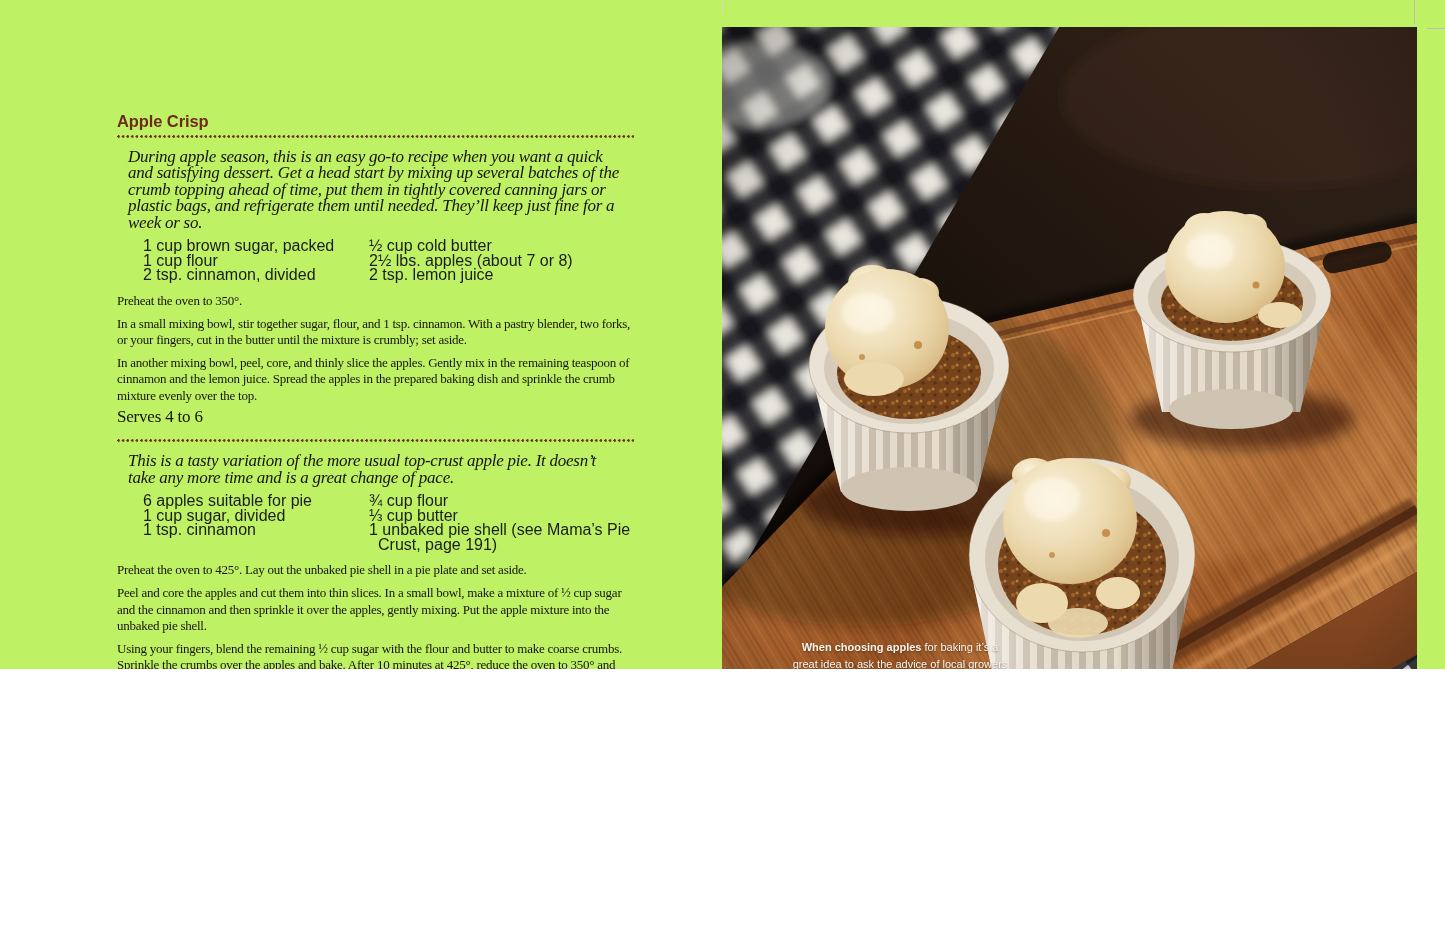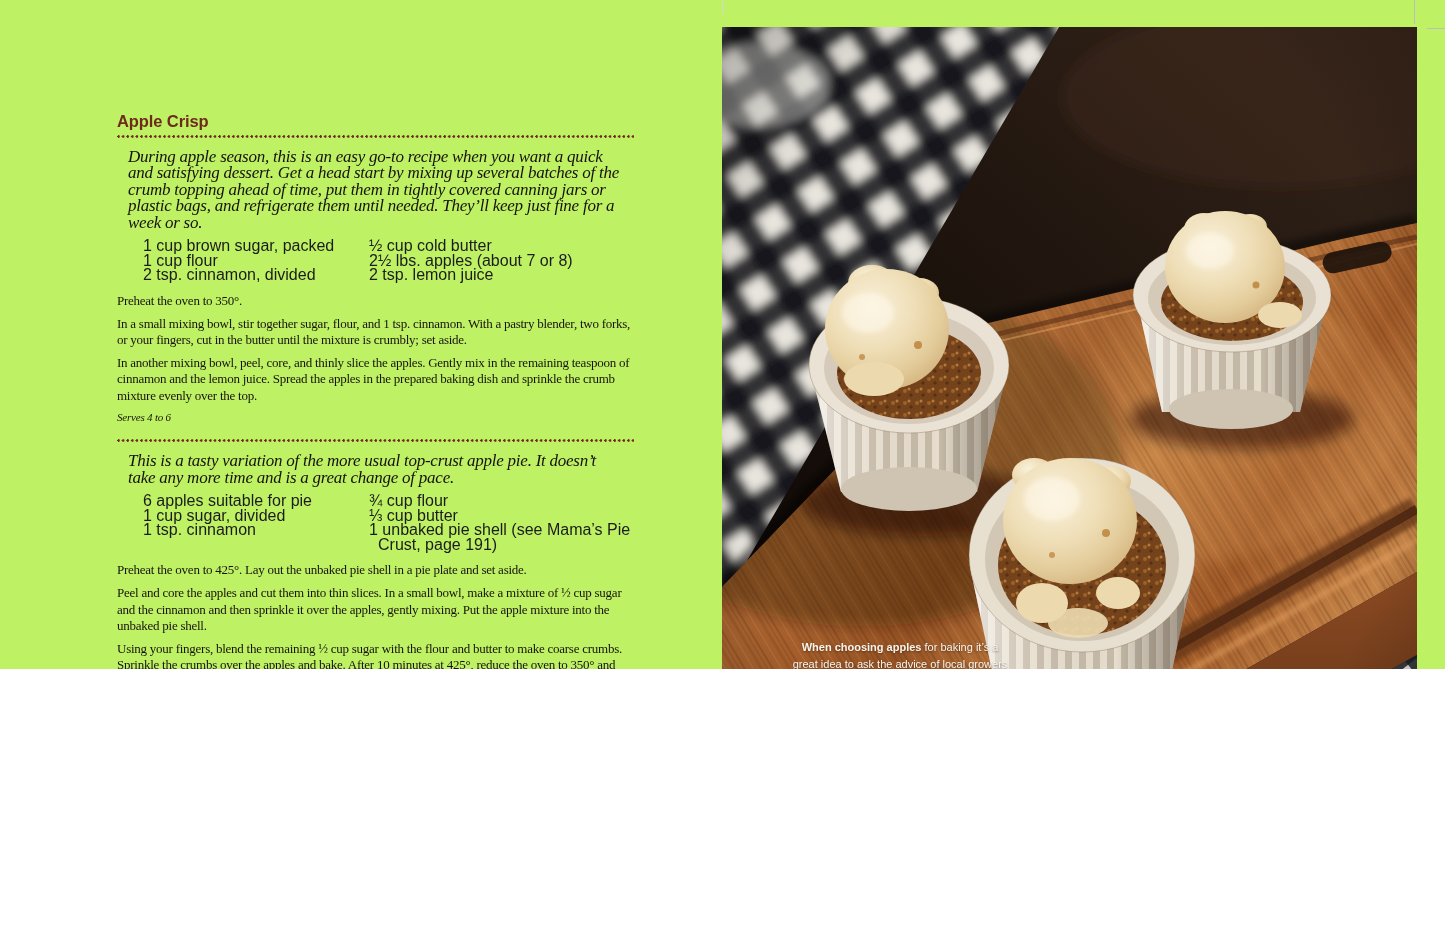--- a/index.html
+++ b/index.html
@@ -14,21 +14,21 @@
     background-size:4.6px 3px;background-repeat:repeat-x;}
   .intro{font-style:italic;font-size:17px;line-height:16.4px;letter-spacing:-0.25px;margin:11px 11px 0;}
   .ingredients{display:flex;margin-top:8px;font-family:"Liberation Sans",sans-serif;
     font-size:16px;line-height:14.6px;color:#1b1b1b;gap:20px;}
   .ing-col{list-style:none;margin:0;padding:0;}
   .ing-col.c1{width:232px;padding-left:26px;box-sizing:border-box;}
   .ing-col.c2{flex:1;}
   .ing-col li{padding-left:9px;text-indent:-9px;}
   .step{font-size:13px;line-height:16.4px;letter-spacing:-0.25px;margin:6.5px 0 0;}
   .step.first{margin-top:10px;}
-  .serves{font-style:italic;font-size:11px;line-height:16px;letter-spacing:-0.2px;margin:5px 0 0;}
+  .serves{font-size:17px;line-height:16px;letter-spacing:-0.2px;margin:5px 0 0;}
   .recipe + .recipe{margin-top:14px;}
 
   .page-footer{position:absolute;left:117px;top:834px;font-family:"Liberation Sans",sans-serif;
     font-size:9px;font-weight:700;letter-spacing:2.2px;color:#222;display:flex;white-space:nowrap;}
 
   
   .photo{position:absolute;left:722px;top:27px;width:695px;height:868px;margin:0;overflow:hidden;background:#1b130f;}
   .photo svg{display:block;}
   .photo-caption{position:absolute;left:70px;top:612px;width:216px;text-align:center;
     font-family:"Liberation Sans",sans-serif;font-size:11px;line-height:16.6px;color:#f7f4ee;

